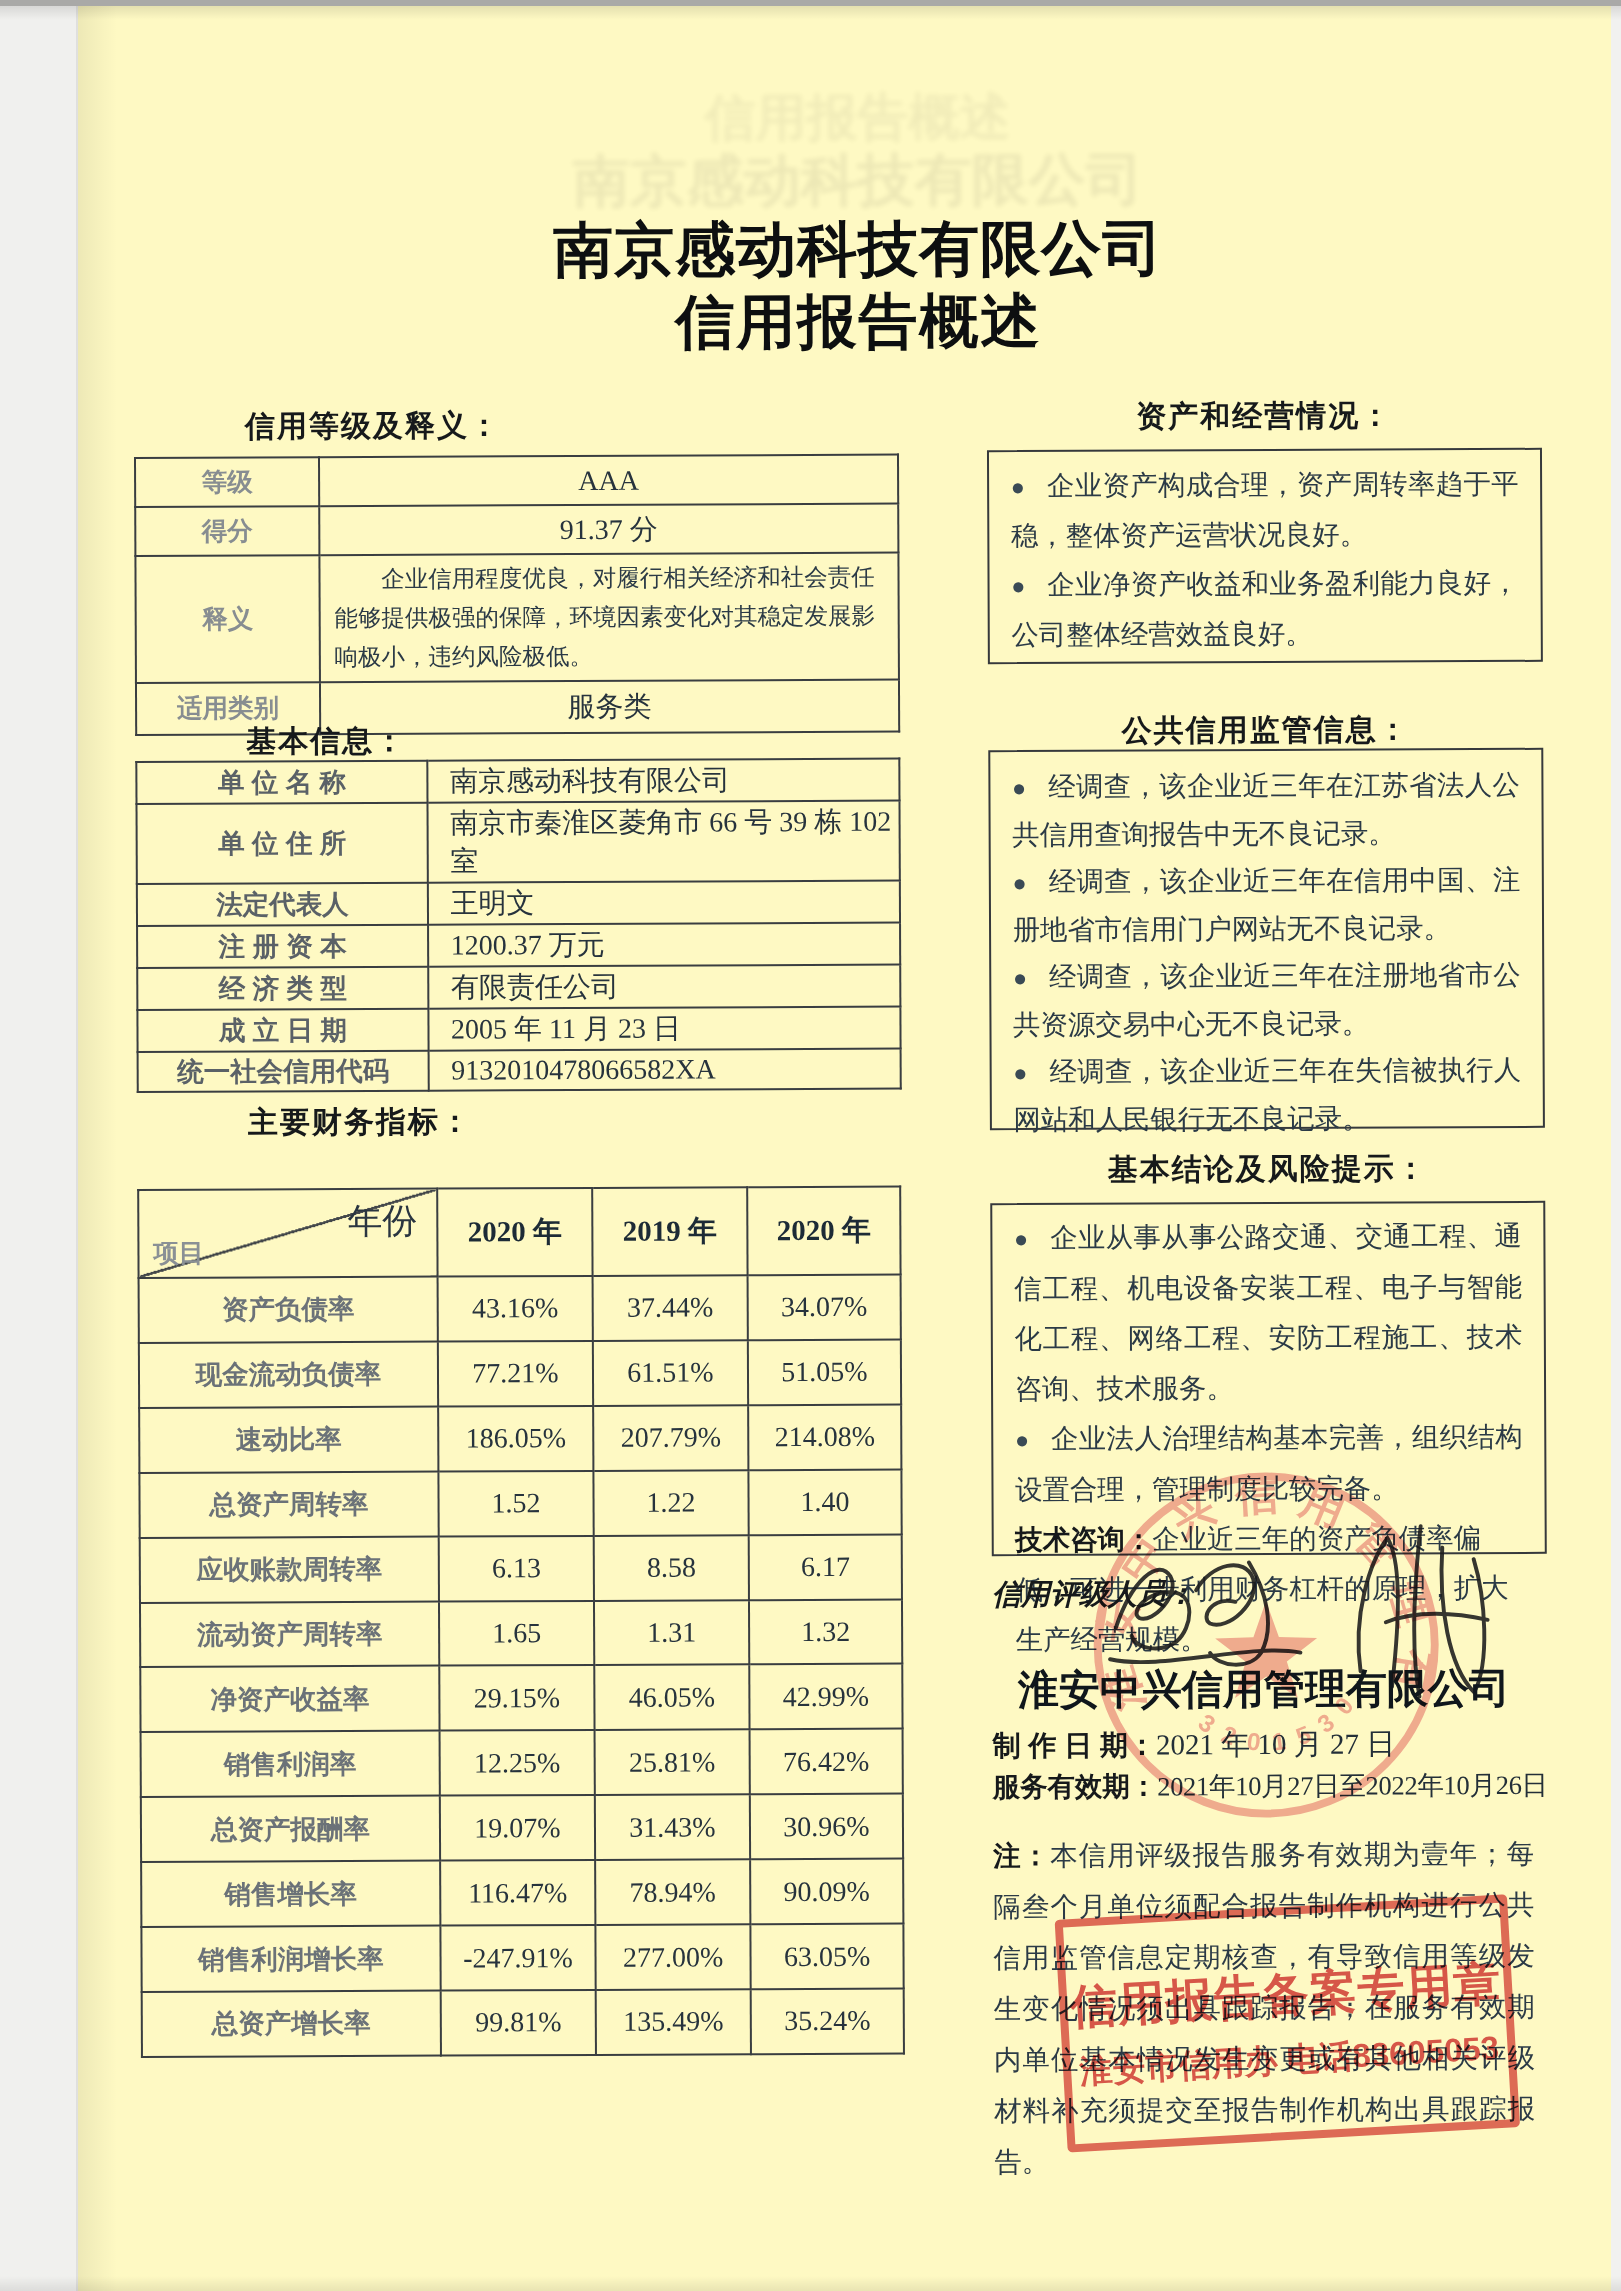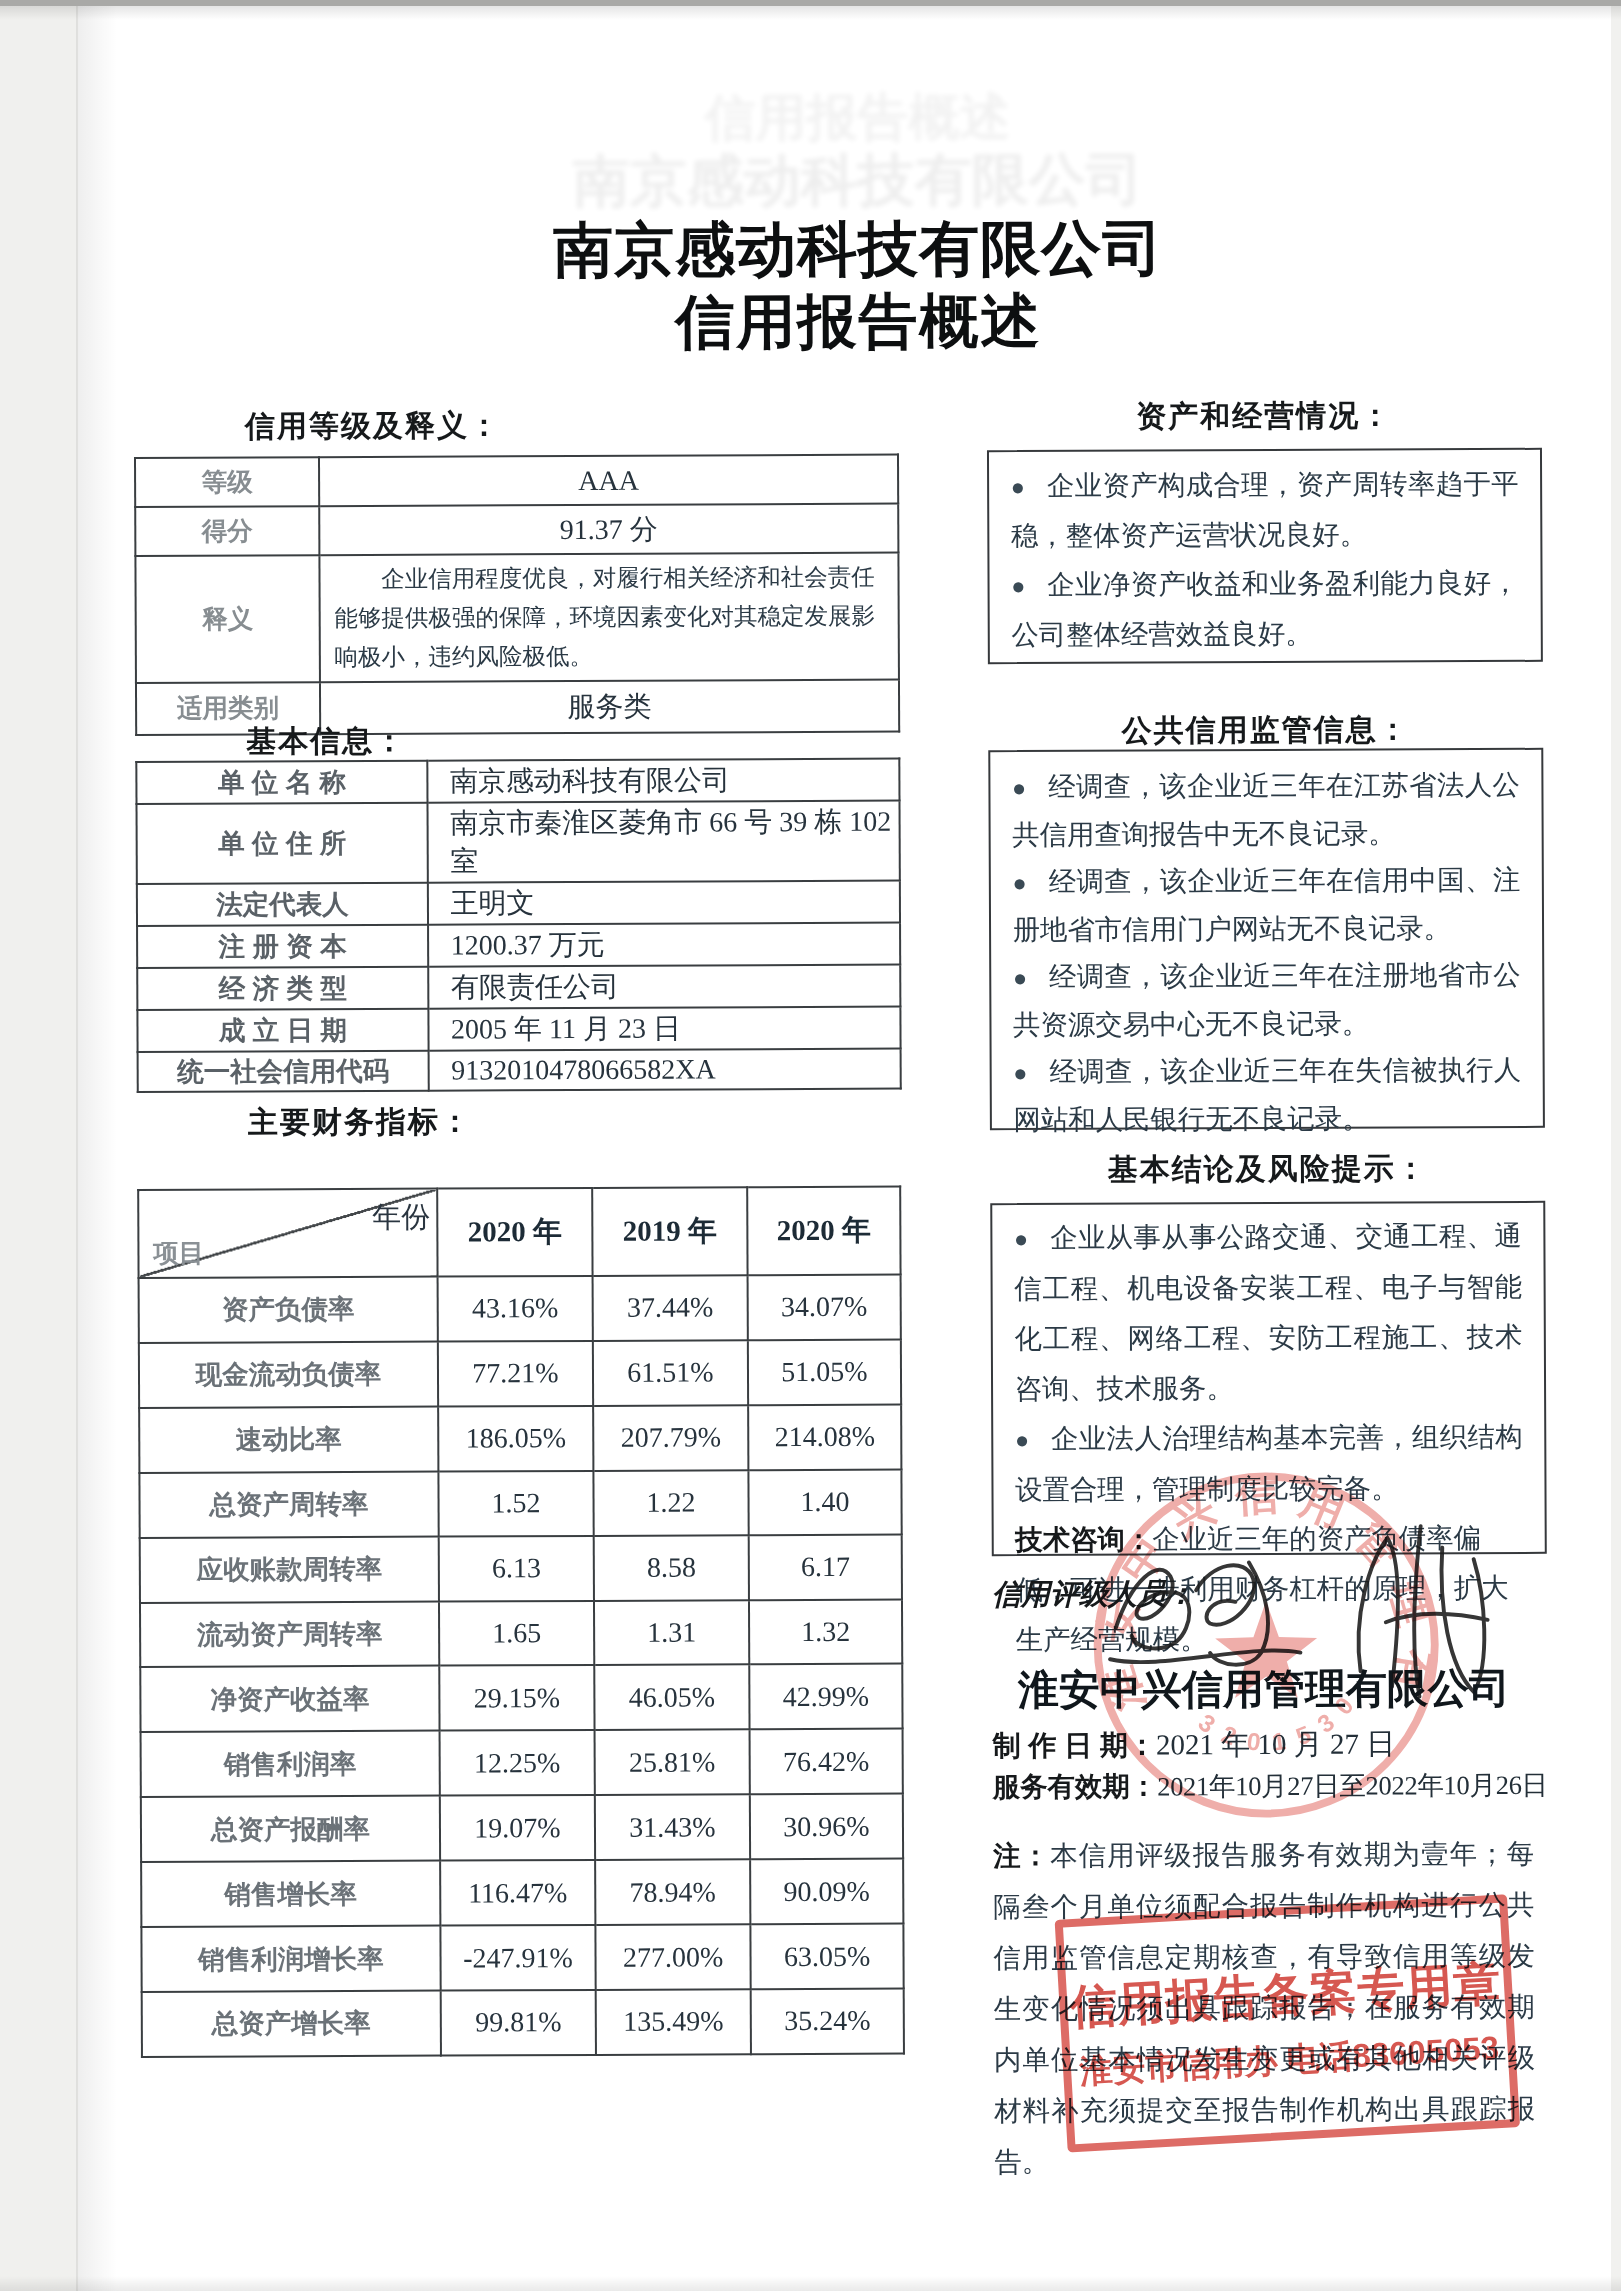--- a/index.html
+++ b/index.html
@@ -1,16 +1,16 @@
 <!DOCTYPE html>
 <html><head>
 <meta charset="utf-8">
 <style>
   html,body{margin:0;padding:0;background:#e9e9e7;}
-  .page{position:relative;width:1621px;height:2292px;background:#ffffff;overflow:hidden;
+  .page{position:relative;width:1621px;height:2292px;background:#fef9c3;overflow:hidden;
         font-family:"Liberation Serif",serif;color:#232f38;}
   .content{position:absolute;inset:0;transform:rotate(-0.25deg);}
   
   .edge-top{position:absolute;left:0;top:0;width:100%;height:5.9px;background:#a9a9a7;}
   .edge-top-fade{position:absolute;left:0;top:5.9px;width:100%;height:13.7px;
         background:linear-gradient(to bottom,rgba(0,0,0,.10),rgba(0,0,0,0));}
   .edge-left-wash{position:absolute;left:0;top:0;width:78px;height:100%;background:#f0f0ee;}
   .edge-left-shadow{position:absolute;left:76px;top:0;width:41px;height:100%;
         background:linear-gradient(to right,rgba(0,0,0,.07),rgba(0,0,0,0));}
   .edge-bottom{position:absolute;left:0;bottom:0;width:100%;height:15.7px;
@@ -39,21 +39,21 @@
   .t2 .lblcell{color:#5a6167;font-size:26.5px;}
   .t3 .lblcell{color:#6b7278;font-size:26.5px;}
   .valcell{font-size:28px;color:#27333d;}
   .cent{text-align:center;}
   .t2 .valcell{text-align:left;padding-left:21.6px;}
   .expl{font-size:23.5px;line-height:39px;text-indent:2em;padding:3.9px 13.7px;text-align:left;color:#2b3a46;}
   
   .corner{position:relative;background-image:linear-gradient(to bottom right,
         rgba(0,0,0,0) calc(50% - 1.3px),#43474a calc(50% - 1.3px),
         #43474a calc(50% + 1.3px),rgba(0,0,0,0) calc(50% + 1.3px));}
-  .corner .yr{position:absolute;top:7.8px;right:6px;font-size:29px;color:#2a3540;}
+  .corner .yr{position:absolute;top:7.8px;right:19px;font-size:35px;color:#2a3540;}
   .corner .itm{position:absolute;bottom:5.9px;left:13.7px;font-size:25.5px;color:#8a9095;
         font-family:"Liberation Sans",sans-serif;font-weight:700;}
   .yearcell{text-align:center;font-weight:700;font-size:29px;color:#1d2b36;}
   
   .rbox{position:absolute;left:990px;width:555px;border:2px solid #36393c;background:rgba(255,255,255,0);
         box-sizing:border-box;padding:9.8px 21.6px 0 21.6px;}
   .blt-p{margin:0;font-size:27.4px;line-height:49px;color:#2b3a46;text-align:justify;}
   .blt{font-size:23.5px;margin-right:21.6px;color:#3a4a55;}
   .risk{margin:0;font-size:27.4px;line-height:50px;color:#2b3a46;}
   .risk-label{font-family:"Liberation Sans",sans-serif;font-weight:700;color:#16191b;}

